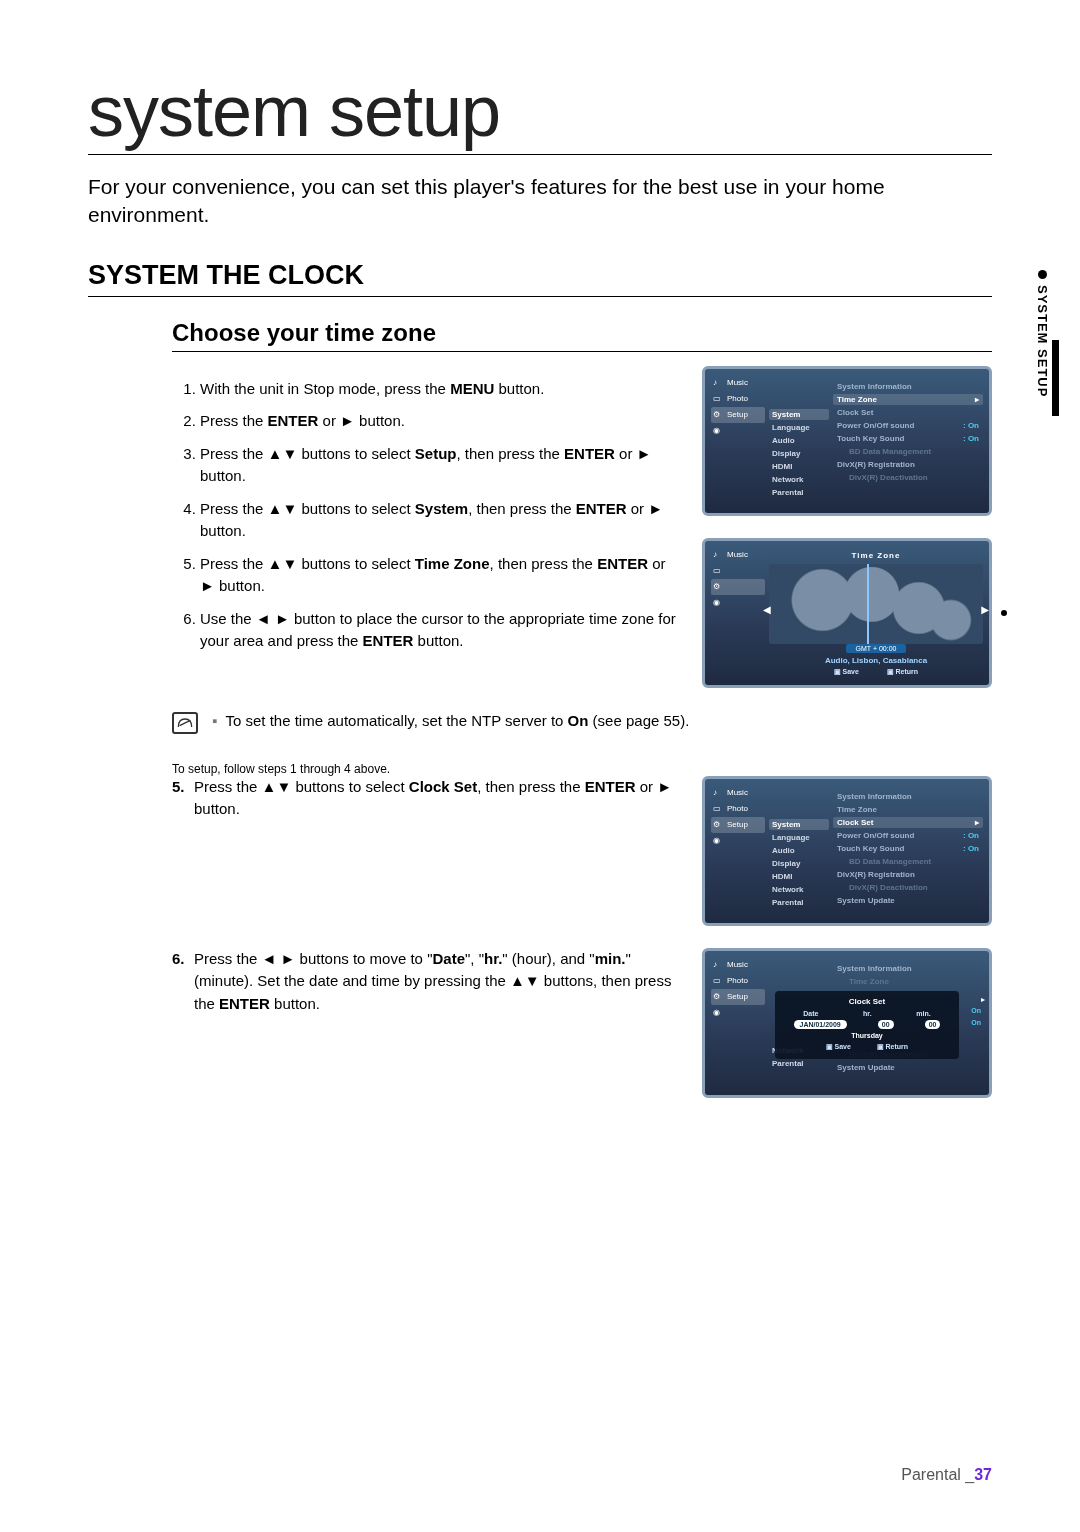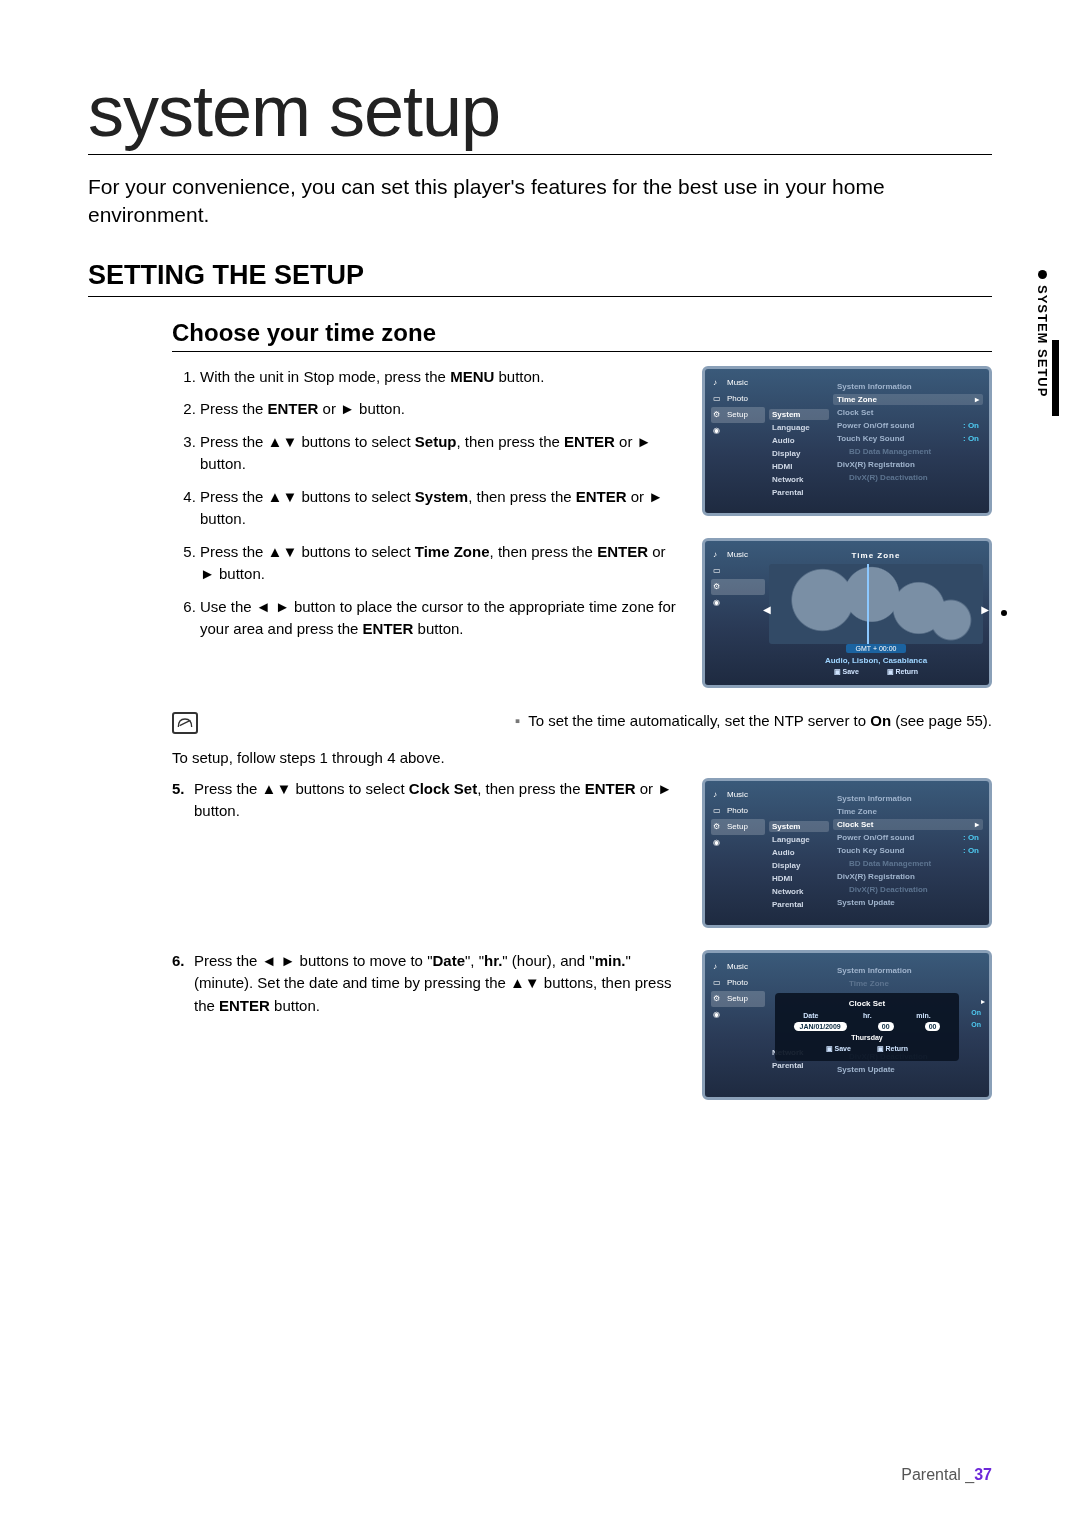--- a/index.html
+++ b/index.html
@@ -46,21 +46,21 @@
     margin-bottom: 14px;
     margin-top: 6px;
   }
   .two-col {
     display: flex;
     gap: 24px;
   }
   .steps-col { flex: 1; }
   .fig-col { width: 290px; flex-shrink: 0; display: flex; flex-direction: column; gap: 22px; }
   ol.steps {
-    margin: 0 0 18px 0;
+    margin: 12px 0 18px 0;
     padding: 0 0 0 28px;
     font-size: 15px;
     line-height: 1.5;
   }
   ol.steps li { margin-bottom: 10px; }
   .bold { font-weight: bold; }
   .side-tab {
     position: absolute;
     top: 270px;
     right: 30px;
@@ -83,23 +83,22 @@
     top: 340px;
     right: 21px;
     width: 7px;
     height: 76px;
     background: #000;
   }
   .note-row {
     display: flex;
     align-items: flex-start;
     gap: 14px;
-    margin: 24px 0 15px 0;
+    margin: 24px 0 28px 0;
     font-size: 15px;
-    justify-content: space-between;
   }
   .note-icon {
     width: 26px; height: 22px;
     border: 2px solid #333;
     border-radius: 3px;
     display: flex; align-items: center; justify-content: center;
     flex-shrink: 0;
   }
   .note-icon svg { width: 16px; height: 14px; }
   .note-text::before {
@@ -112,21 +111,21 @@
     font-size: 15px;
     line-height: 1.5;
     margin-bottom: 12px;
   }
   .step-single .num {
     font-weight: bold;
     width: 22px;
     flex-shrink: 0;
   }
   .step-single .txt { flex: 1; }
-  .plain { font-size: 15px; margin-bottom: 12px; }
+  .plain { font-size: 12px; }
   .footer {
     position: absolute;
     bottom: 48px;
     right: 88px;
     font-size: 16px;
     color: #555;
   }
   .footer .pg { font-weight: bold; color: #6d28d9; }
 
   
@@ -219,21 +218,21 @@
 </head>
 <body>
 
 <div class="page">
   <div class="side-tab">SYSTEM SETUP</div>
   <div class="side-bar"></div>
 
   <div class="title">system setup</div>
   <div class="intro">For your convenience, you can set this player's features for the best use in your home environment.</div>
 
-  <div class="h2">SETTING THE SETUP</div>
+  <div class="h2">SYSTEM THE CLOCK</div>
 
   <div class="sub-block">
     <div class="h3">Choose your time zone</div>
 
     <div class="two-col">
       <div class="steps-col">
         <ol class="steps">
           <li>
             <span>With the unit in Stop mode, press the </span><span class="bold">MENU</span><span> button.</span>
           </li>

